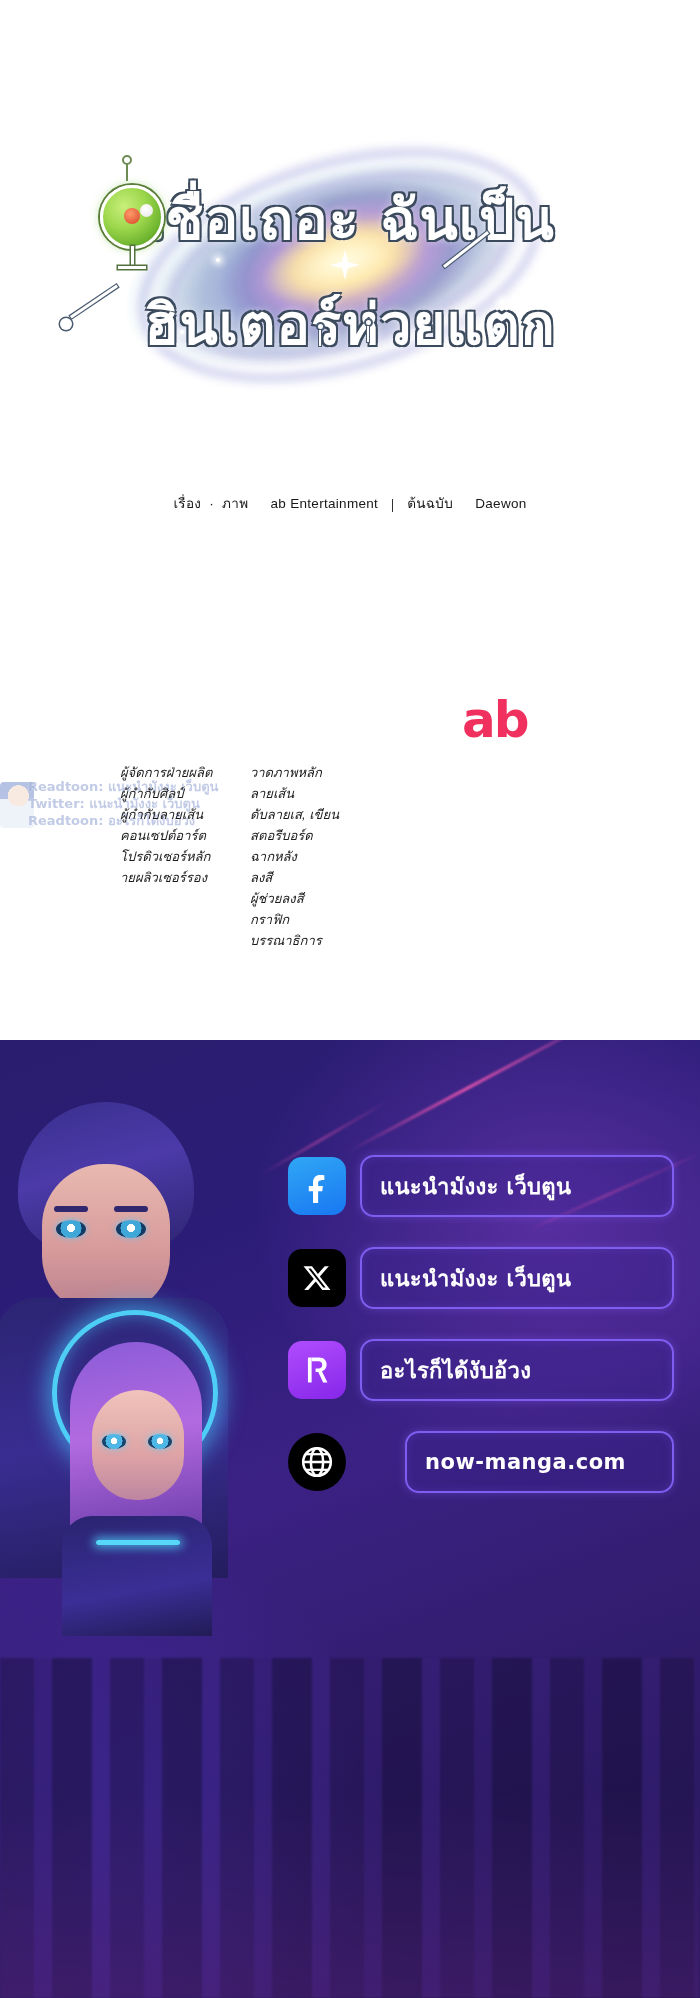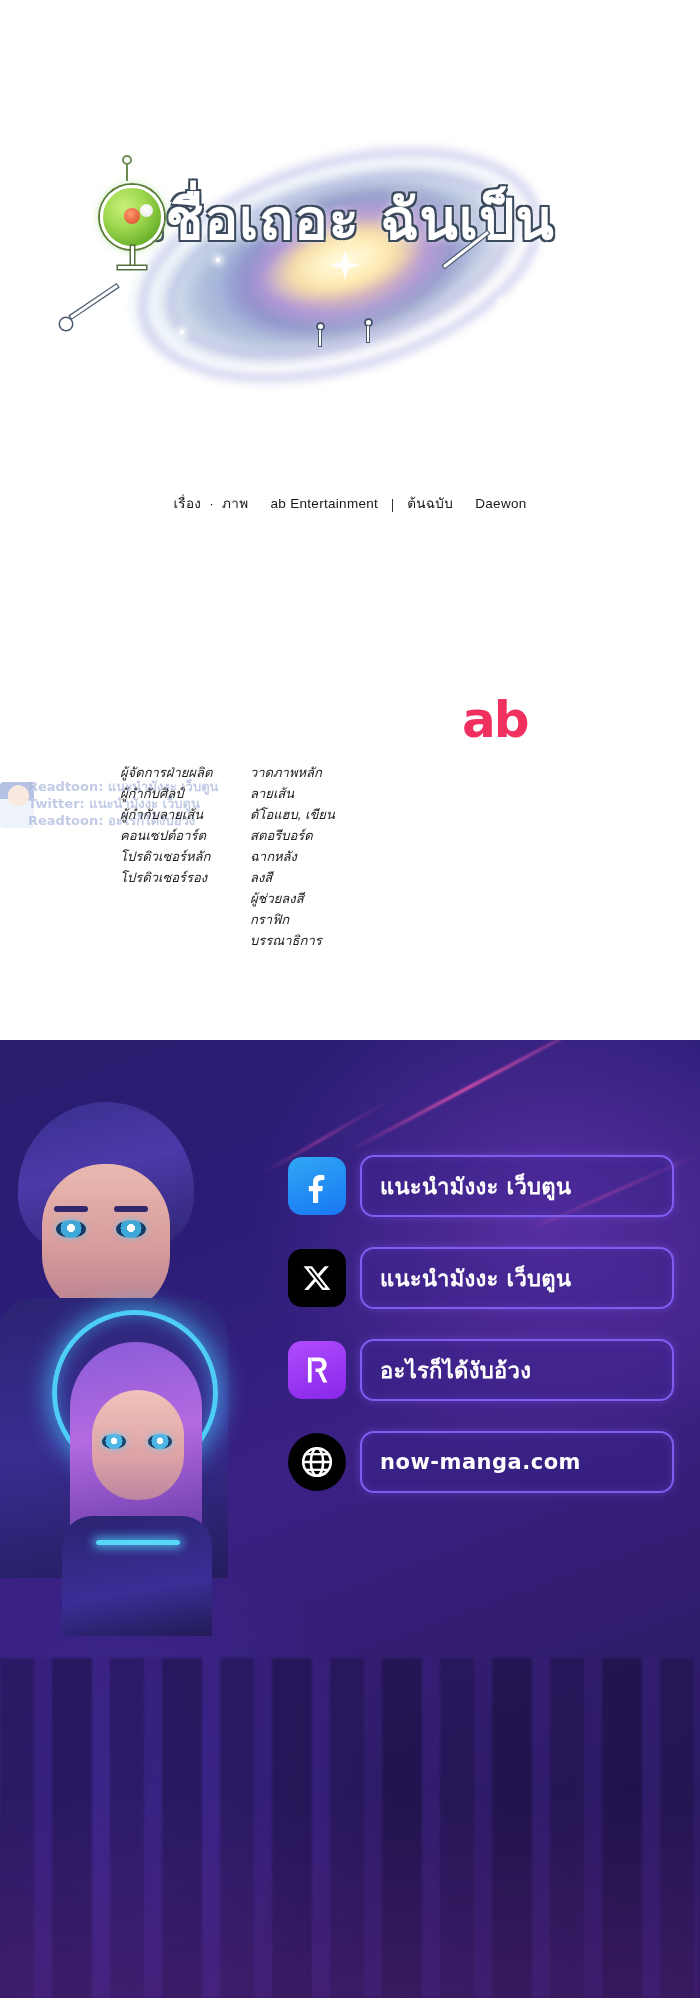--- a/index.html
+++ b/index.html
@@ -412,41 +412,42 @@
     display: flex;
     align-items: center;
     padding: 0 18px;
     color: #ffffff;
     font-family: "DejaVu Sans", sans-serif;
     font-weight: 700;
     font-size: 22px;
     letter-spacing: 0.3px;
     white-space: nowrap;
   }
-  .link-pill.url { font-size: 21px; letter-spacing: 0.5px; }
+  .link-pill.url { font-size: 21px; letter-spacing: 0.5px; margin-left: 45px; }
 </style>
 </head>
 <body>
 
 <div class="page">
 
   <div class="cover">
 
     <div class="galaxy"></div>
     <div class="galaxy-ring"></div>
     <div class="galaxy-ring r2"></div>
     <div class="galaxy2"></div>
 
     <div class="spark" style="left:216px; top:258px;"></div>
     <div class="spark" style="left:466px; top:228px;"></div>
     <div class="spark" style="left:500px; top:300px;"></div>
     <div class="spark" style="left:180px; top:330px;"></div>
 
     <div class="title-wrap">
       <div class="title-line l1">เชื่อเถอะ ฉันเป็น</div>
+      <div class="title-line l2">ฮินเตอร์ห่วยแตก</div>
 
       <div class="pin-top"></div>
       <div class="pin-stem"></div>
       <div class="planet-badge"></div>
       <div class="planet-dot"></div>
       <div class="planet-dot white"></div>
       <div class="planet-stem"></div>
       <div class="planet-foot"></div>
 
       <div class="star4"></div>
@@ -481,26 +482,26 @@
       <div>Readtoon: อะไรก็ได้งับอ้วง</div>
     </div>
 
     <div class="credits">
       <div class="col">
         <div class="cell">ผู้จัดการฝ่ายผลิต</div>
         <div class="cell">ผู้กำกับศิลป์</div>
         <div class="cell">ผู้กำกับลายเส้น</div>
         <div class="cell">คอนเซปต์อาร์ต</div>
         <div class="cell">โปรดิวเซอร์หลัก</div>
-        <div class="cell">โปรดิวเซอร์รอง</div>
+        <div class="cell">ายผลิวเซอร์รอง</div>
       </div>
       <div class="col">
         <div class="cell">วาดภาพหลัก</div>
         <div class="cell">ลายเส้น</div>
-        <div class="cell">ดัโอแฮบ, เขียน</div>
+        <div class="cell">ดับลายเส, เขียน</div>
         <div class="cell">สตอรีบอร์ด</div>
         <div class="cell">ฉากหลัง</div>
         <div class="cell">ลงสี</div>
         <div class="cell">ผู้ช่วยลงสี</div>
         <div class="cell">กราฟิก</div>
         <div class="cell">บรรณาธิการ</div>
       </div>
     </div>
   </div>
 

